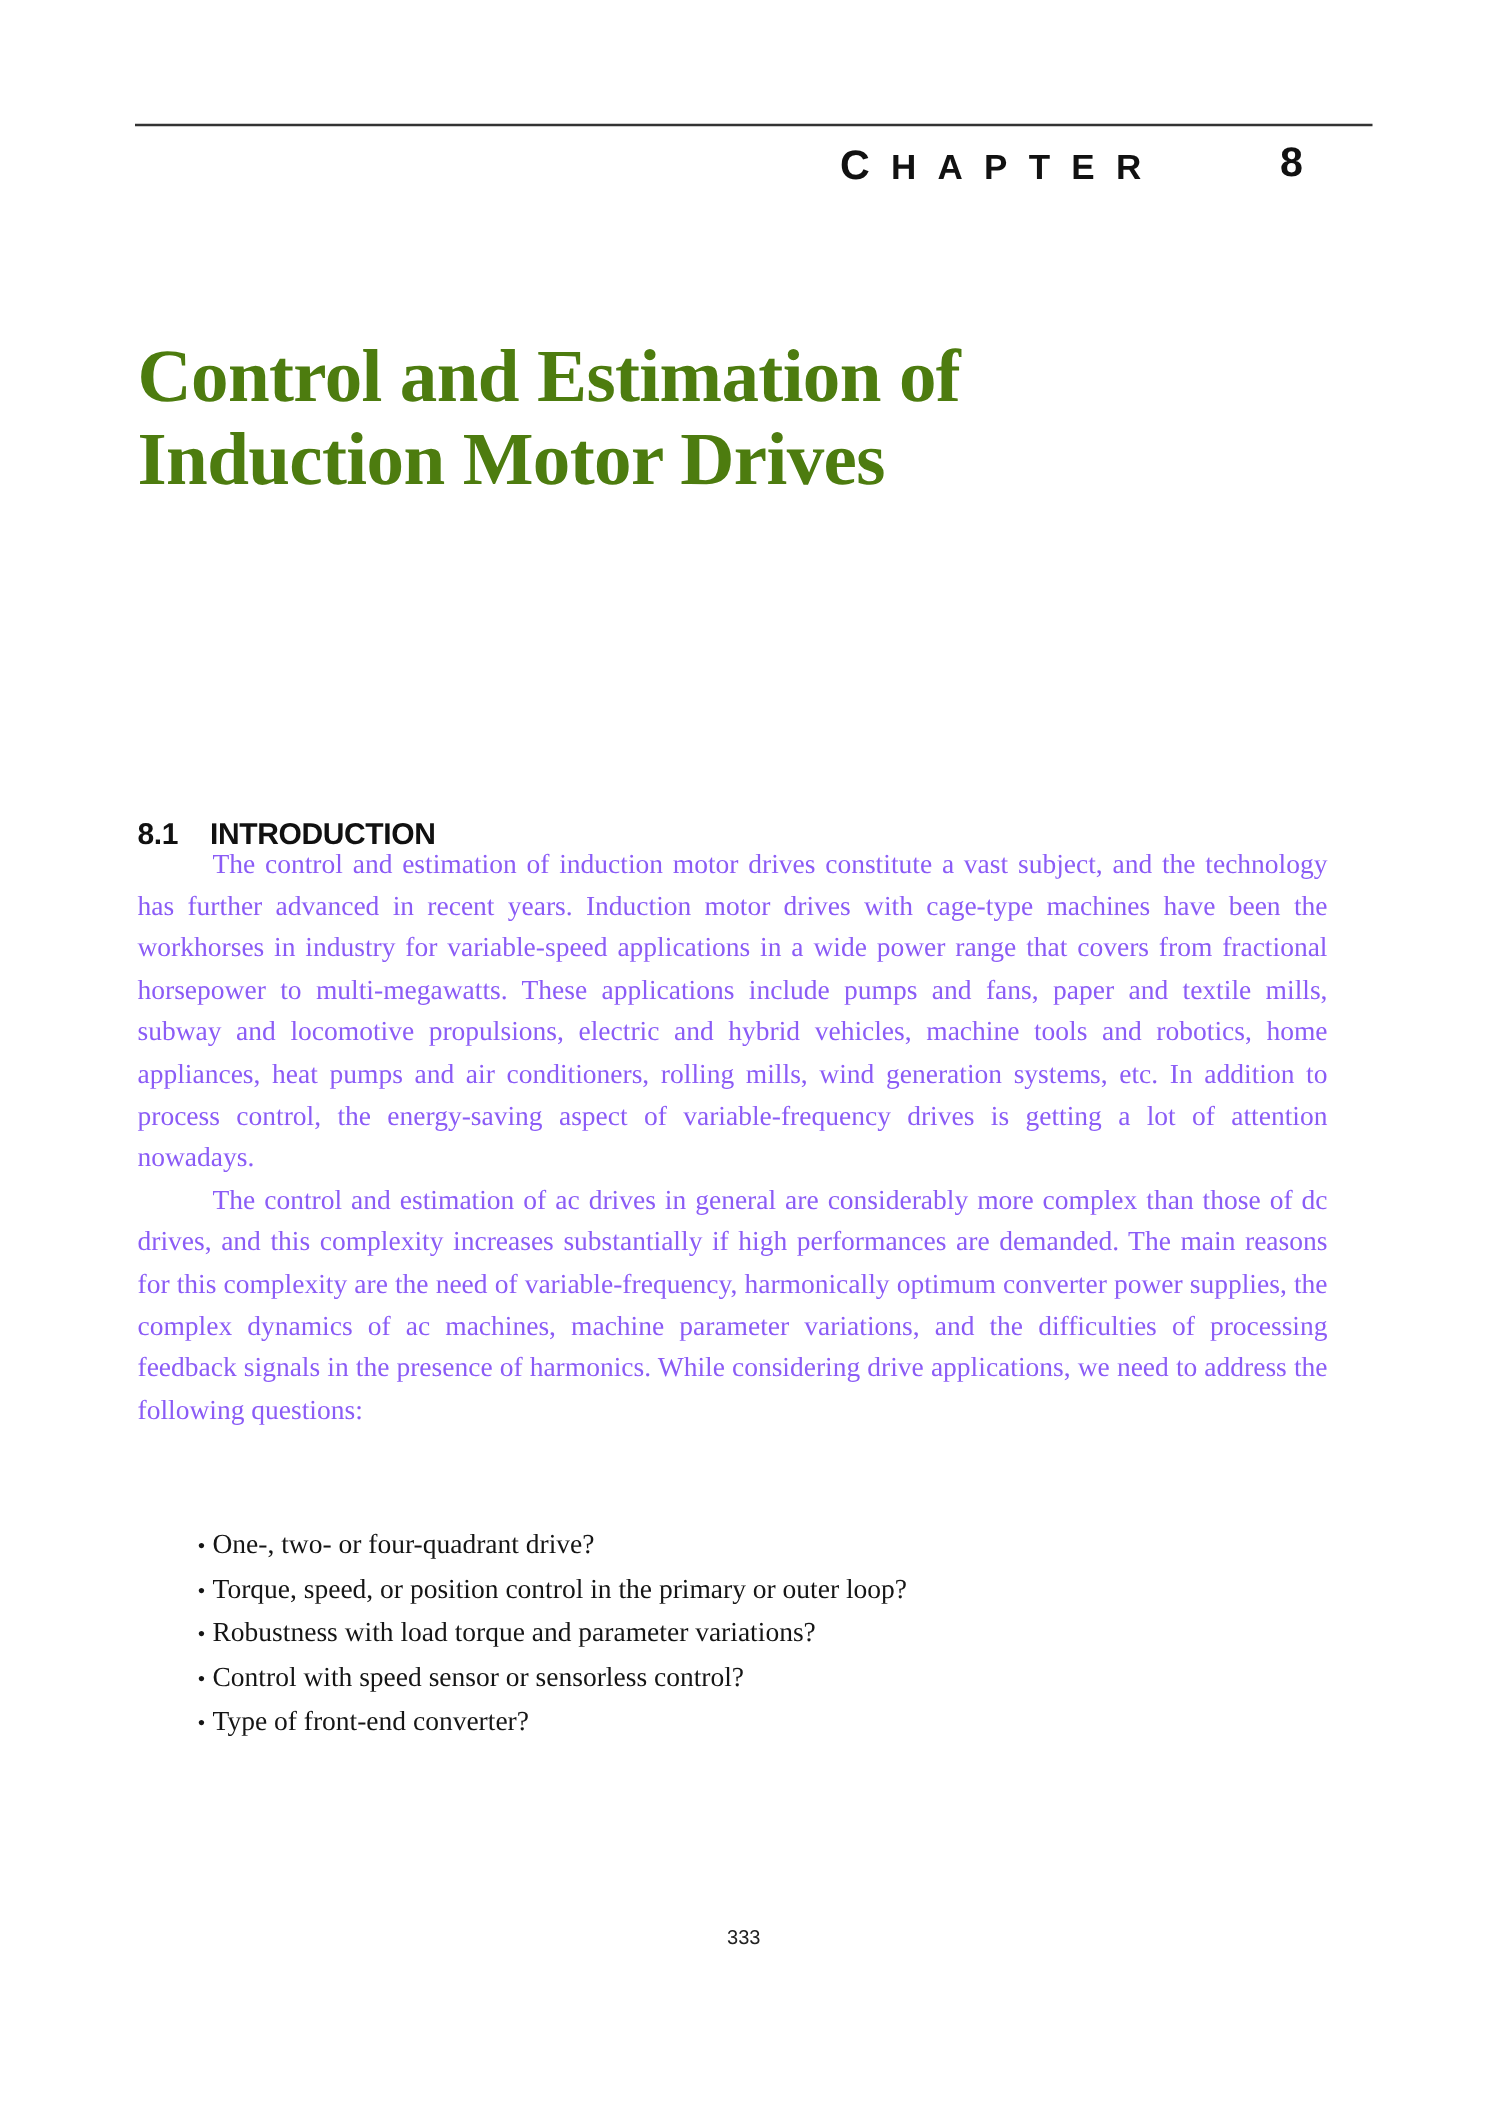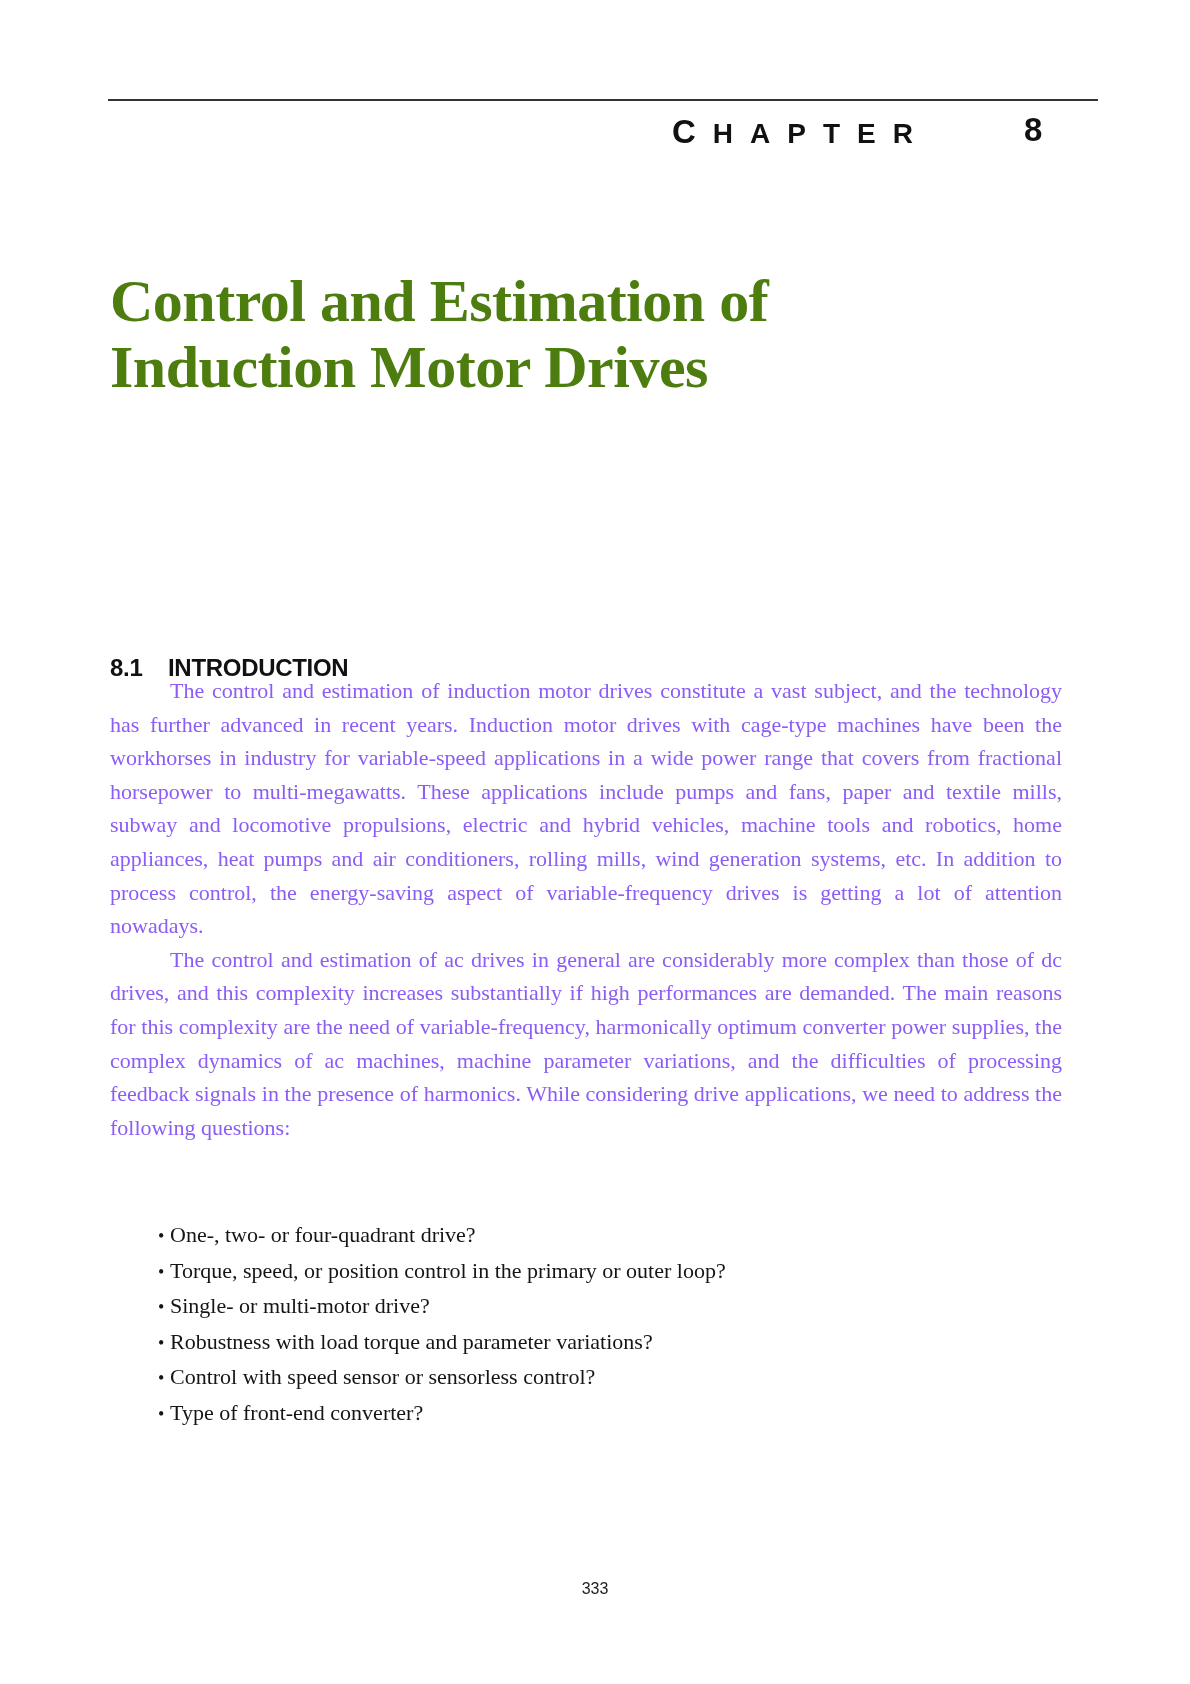--- a/index.html
+++ b/index.html
@@ -111,21 +111,21 @@
     }
     .question-list .bullet {
       display: inline-block;
       width: 12px;
       font-size: 18px;
     }
     .page-number {
       position: absolute;
       left: 0;
       width: 1190px;
-      top: 1580px;
+      top: 1542px;
       text-align: center;
       font-family: "Liberation Sans", sans-serif;
       font-size: 16px;
       color: #222;
     }
   </style>
 </head>
 <body>
 
 <div class="top-rule"></div>
@@ -143,19 +143,18 @@
 </h2>
 
 <div class="body-text">
   <p>The control and estimation of induction motor drives constitute a vast subject, and the technology has further advanced in recent years. Induction motor drives with cage-type machines have been the workhorses in industry for variable-speed applications in a wide power range that covers from fractional horsepower to multi-megawatts. These applications include pumps and fans, paper and textile mills, subway and locomotive propulsions, electric and hybrid vehicles, machine tools and robotics, home appliances, heat pumps and air conditioners, rolling mills, wind generation systems, etc. In addition to process control, the energy-saving aspect of variable-frequency drives is getting a lot of attention nowadays.</p>
   <p>The control and estimation of ac drives in general are considerably more complex than those of dc drives, and this complexity increases substantially if high performances are demanded. The main reasons for this complexity are the need of variable-frequency, harmonically optimum converter power supplies, the complex dynamics of ac machines, machine parameter variations, and the difficulties of processing feedback signals in the presence of harmonics. While considering drive applications, we need to address the following questions:</p>
 </div>
 
 <ul class="question-list">
   <li><span class="bullet">•</span><span>One-, two- or four-quadrant drive?</span></li>
   <li><span class="bullet">•</span><span>Torque, speed, or position control in the primary or outer loop?</span></li>
-  <li><span class="bullet">•</span><span>Single- or multi-motor drive?</span></li>
   <li><span class="bullet">•</span><span>Robustness with load torque and parameter variations?</span></li>
   <li><span class="bullet">•</span><span>Control with speed sensor or sensorless control?</span></li>
   <li><span class="bullet">•</span><span>Type of front-end converter?</span></li>
 </ul>
 
 <div class="page-number">333</div>
 
 </body></html>

